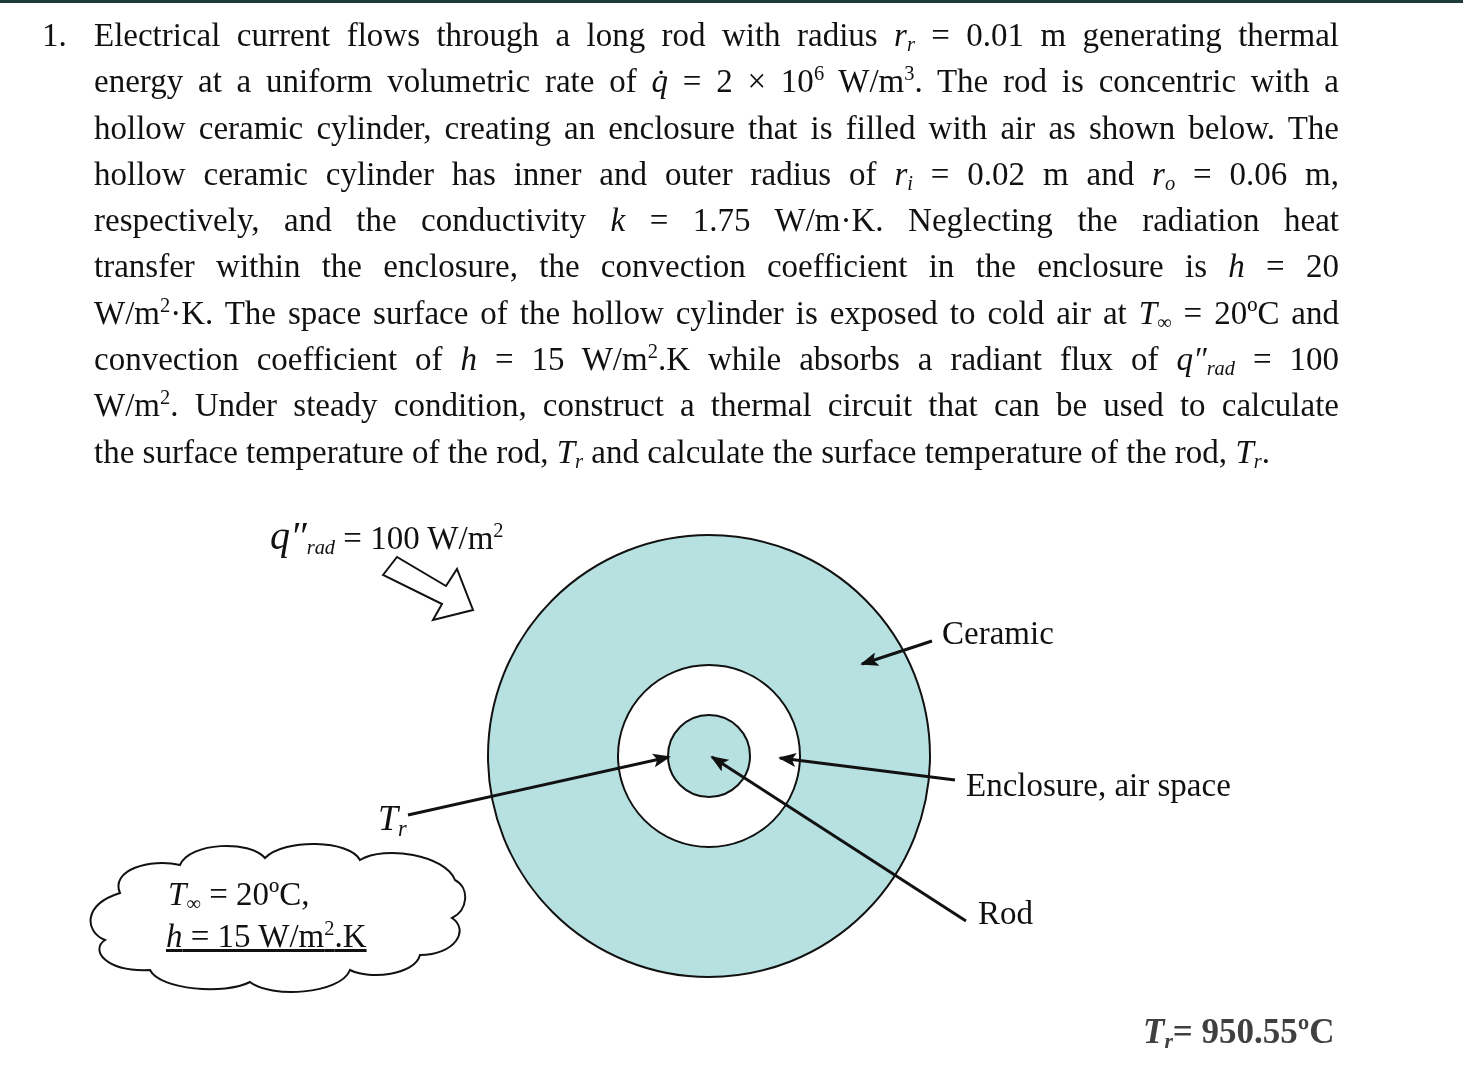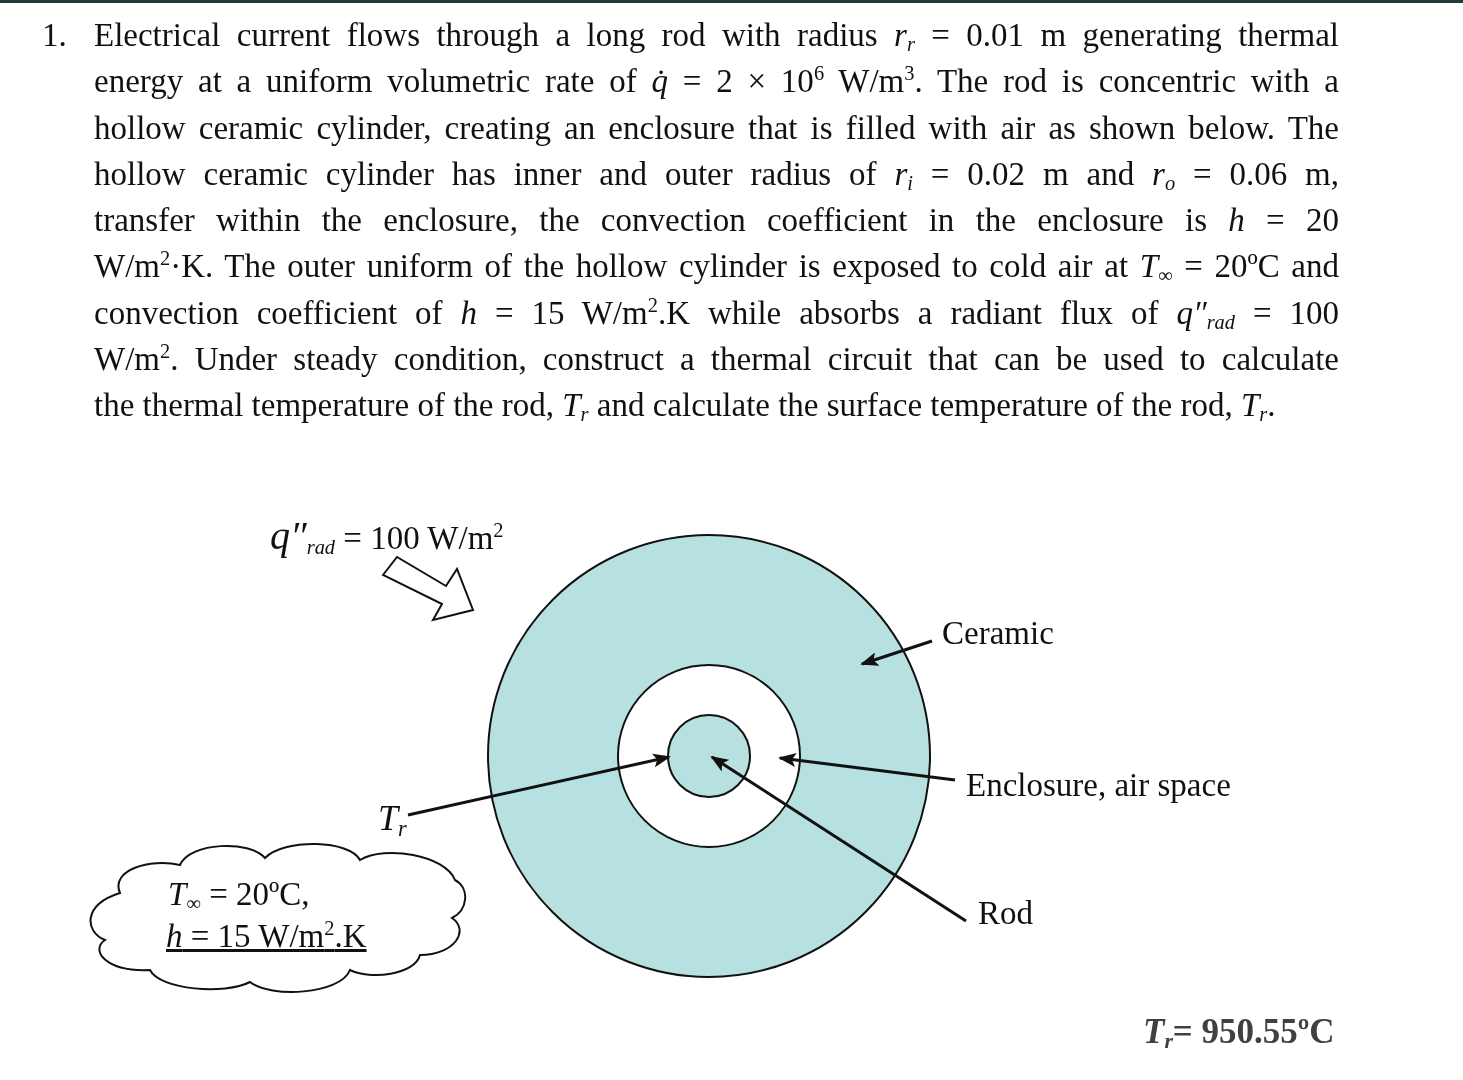--- a/index.html
+++ b/index.html
@@ -35,25 +35,26 @@
 
 <div class="topbar"></div>
 
 <div class="problem">
   <div class="num">1.</div>
   <div class="para">
     <span class="line"><span>Electrical current flows through a long rod with radius </span><i>r</i><sub><i>r</i></sub><span> = 0.01 m generating thermal</span></span>
     <span class="line"><span>energy at a uniform volumetric rate of </span><i>q̇</i><span> = 2 × 10</span><sup>6</sup><span> W/m</span><sup>3</sup><span>. The rod is concentric with a</span></span>
     <span class="line"><span>hollow ceramic cylinder, creating an enclosure that is filled with air as shown below. The</span></span>
     <span class="line"><span>hollow ceramic cylinder has inner and outer radius of </span><i>r</i><sub><i>i</i></sub><span> = 0.02 m and </span><i>r</i><sub><i>o</i></sub><span> = 0.06 m,</span></span>
+    <span class="line"><span>respectively, and the conductivity </span><i>k</i><span> = 1.75 W/m·K.  Neglecting the radiation heat</span></span>
     <span class="line"><span>transfer within the enclosure, the convection coefficient in the enclosure is </span><i>h</i><span> = 20</span></span>
-    <span class="line"><span>W/m</span><sup>2</sup><span>·K. The outer uniform of the hollow cylinder is exposed to cold air at </span><i>T</i><sub>∞</sub><span> = 20ºC and</span></span>
+    <span class="line"><span>W/m</span><sup>2</sup><span>·K. The space surface of the hollow cylinder is exposed to cold air at </span><i>T</i><sub>∞</sub><span> = 20ºC and</span></span>
     <span class="line"><span>convection coefficient of </span><i>h</i><span> = 15 W/m</span><sup>2</sup><span>.K while absorbs a radiant flux of </span><i>q″</i><sub><i>rad</i></sub><span> = 100</span></span>
     <span class="line"><span>W/m</span><sup>2</sup><span>. Under steady condition, construct a thermal circuit that can be used to calculate</span></span>
-    <span class="line last"><span>the thermal temperature of the rod, </span><i>T</i><sub><i>r</i></sub><span> and calculate the surface temperature of the rod, </span><i>T</i><sub><i>r</i></sub><span>.</span></span>
+    <span class="line last"><span>the surface temperature of the rod, </span><i>T</i><sub><i>r</i></sub><span> and calculate the surface temperature of the rod, </span><i>T</i><sub><i>r</i></sub><span>.</span></span>
   </div>
 </div>
 
 <div class="diagram">
   <svg width="1463" height="1080" style="position:absolute;left:0;top:0">
     <defs>
       <marker id="ah" markerWidth="10" markerHeight="10" refX="9" refY="5" orient="auto" markerUnits="userSpaceOnUse">
         <path d="M0,0 L10,5 L0,10 L3,5 Z" fill="#111"></path>
       </marker>
       <marker id="ahL" markerWidth="18" markerHeight="14" refX="16" refY="7" orient="auto" markerUnits="userSpaceOnUse">

